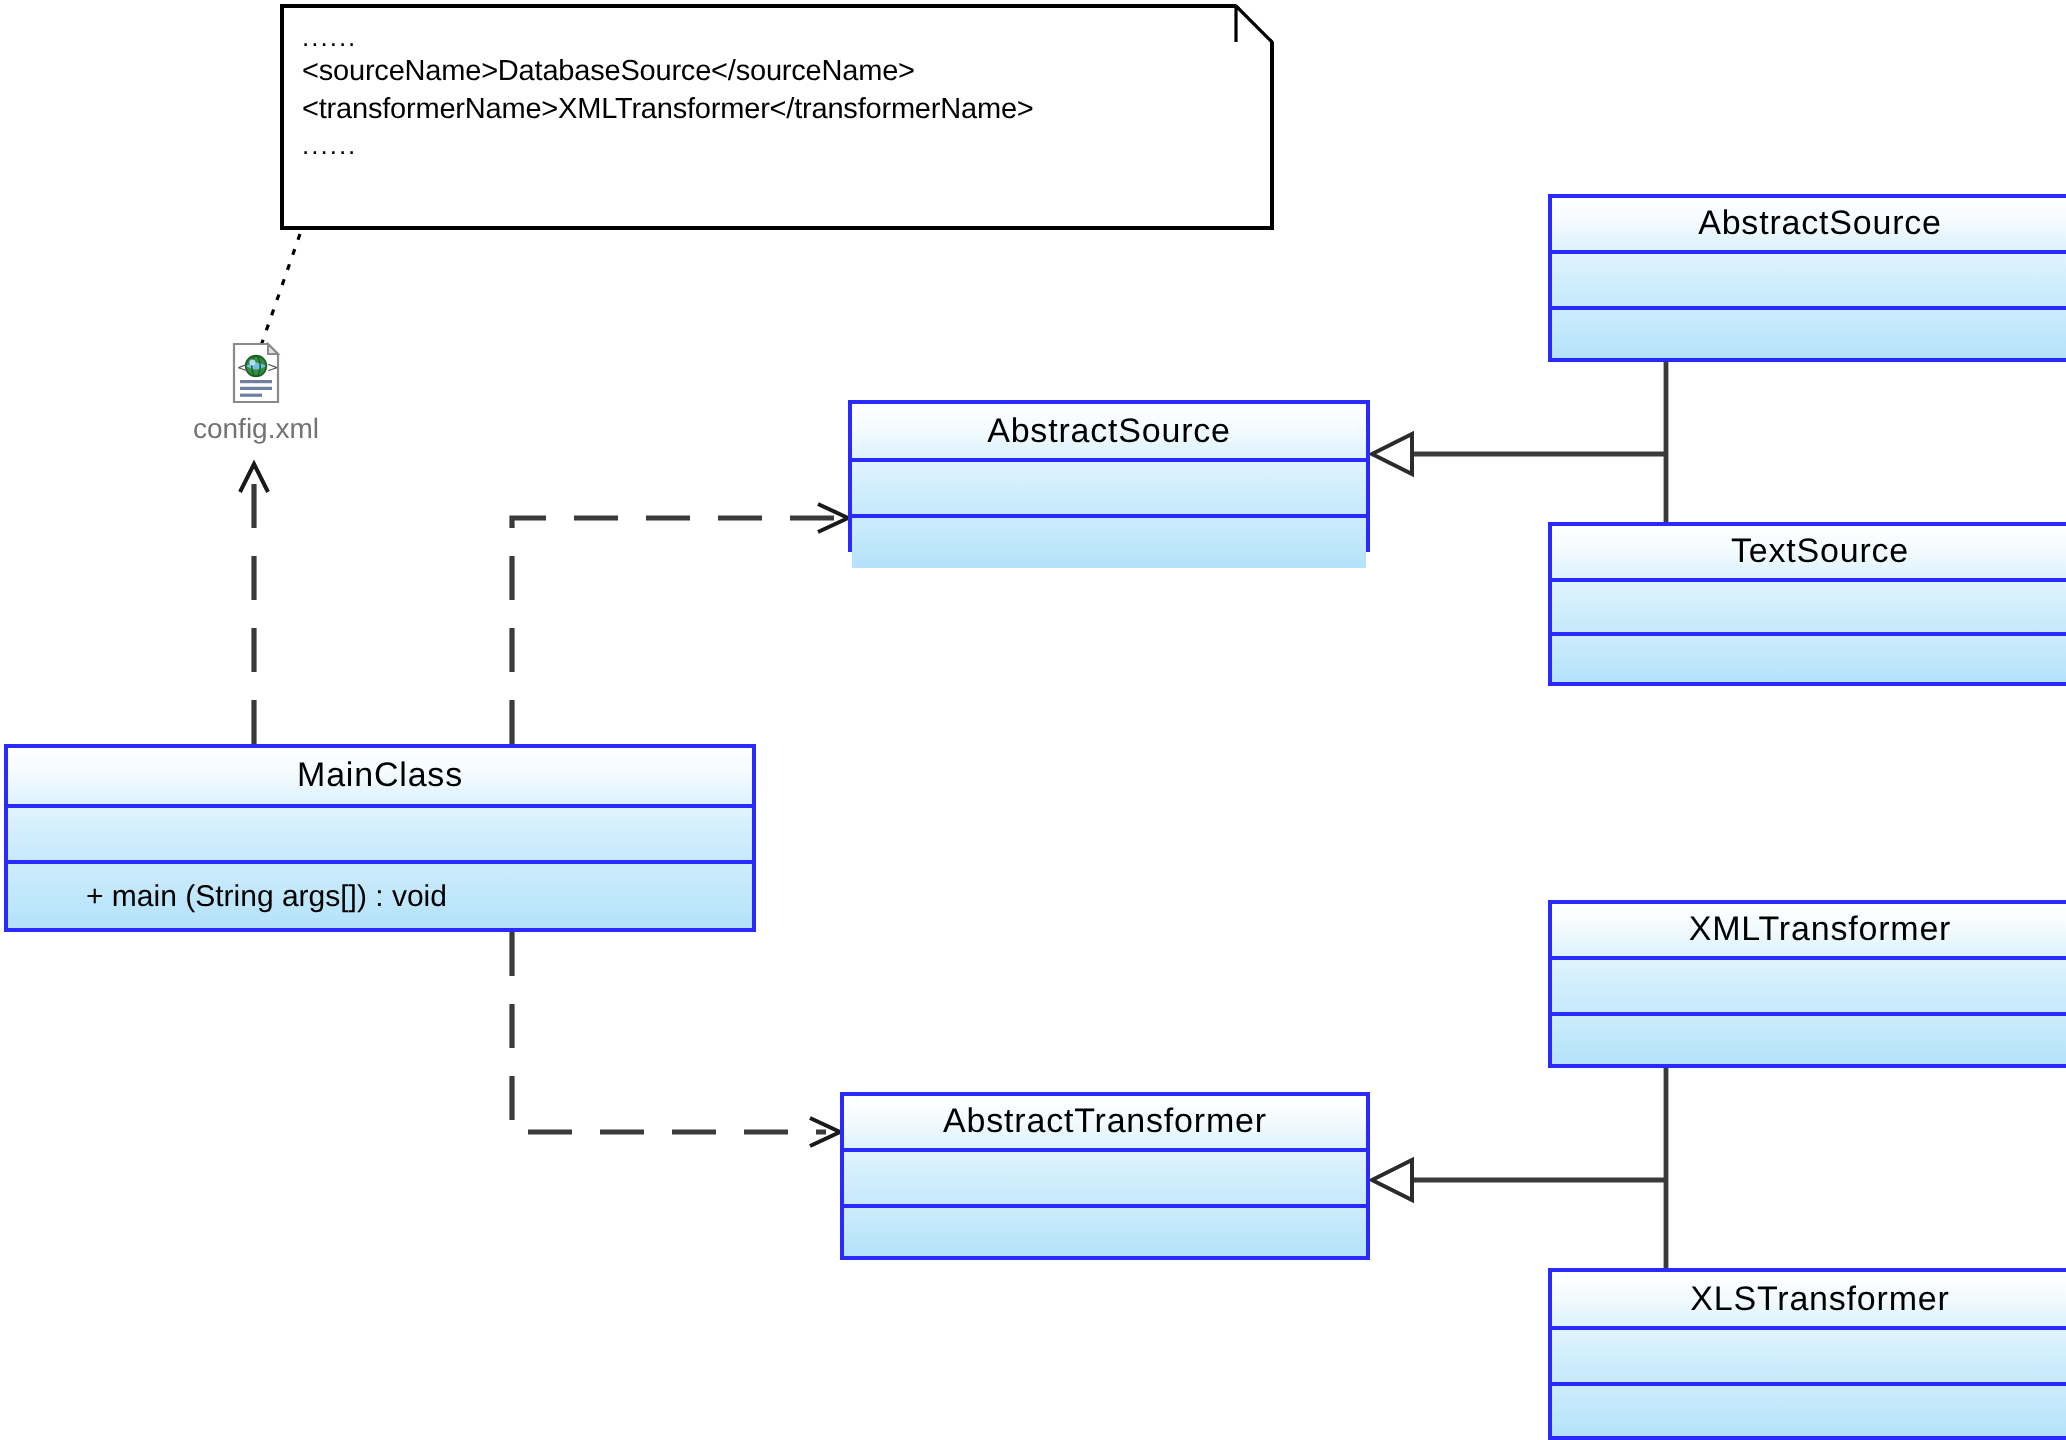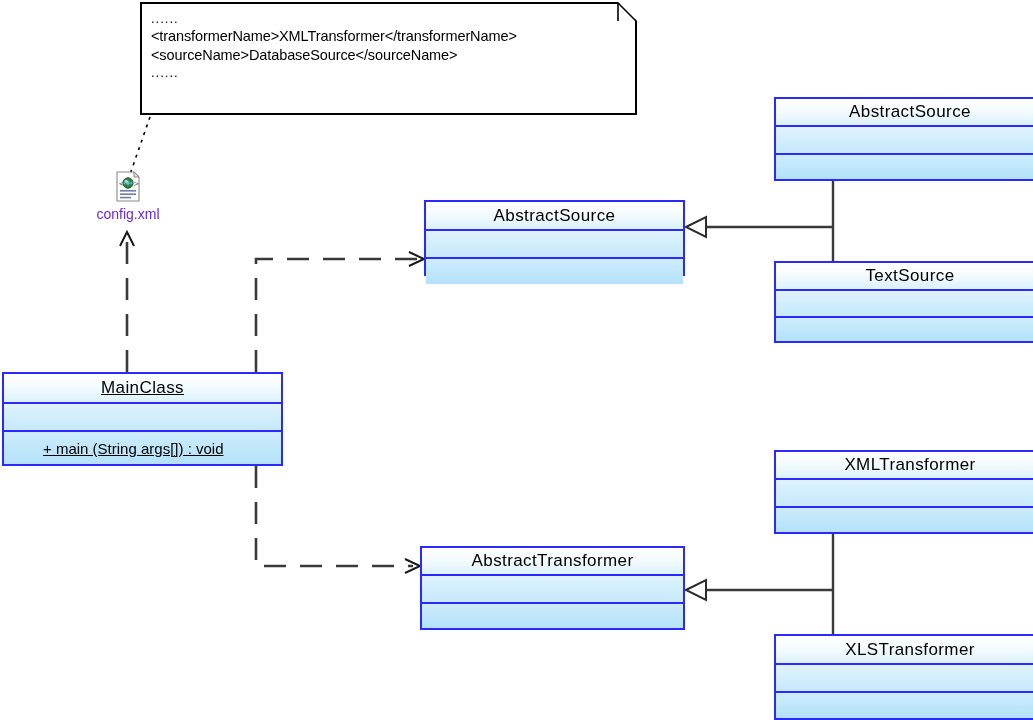--- a/index.html
+++ b/index.html
@@ -119,21 +119,21 @@
     z-index: 6;
     text-align: center;
   }
   .artifact .ic {
     width: 30px; height: 34px;
     margin: 0 auto;
     display: block;
   }
   .artifact .alabel {
     font-size: 14px;
-    color: #6d28d9;
+    color: #737373;
     margin-top: 2px;
     white-space: nowrap;
   }
 </style>
 </head>
 <body>
 
 <div id="canvas">
 
   <svg id="wires" viewBox="0 0 1033 720" xmlns="http://www.w3.org/2000/svg">
@@ -172,22 +172,22 @@
 
   <div class="uml-note">
     <div class="note-body"></div>
     <svg class="note-fold" viewBox="0 0 20 20" xmlns="http://www.w3.org/2000/svg">
       <polygon points="1,1 19,19 1,19" fill="#ffffff" stroke="none"></polygon>
       <line x1="1" y1="1" x2="19" y2="19" stroke="#000000" stroke-width="1.6"></line>
       <line x1="1" y1="1" x2="1" y2="19" stroke="#000000" stroke-width="1.6"></line>
     </svg>
     <div class="note-lines">
       <div class="nline dots">......</div>
+      <div class="nline">&lt;sourceName&gt;DatabaseSource&lt;/sourceName&gt;</div>
       <div class="nline">&lt;transformerName&gt;XMLTransformer&lt;/transformerName&gt;</div>
-      <div class="nline">&lt;sourceName&gt;DatabaseSource&lt;/sourceName&gt;</div>
       <div class="nline dots">......</div>
     </div>
   </div>
 
   <div class="artifact">
     <svg class="ic" viewBox="0 0 30 34" xmlns="http://www.w3.org/2000/svg">
 
       <polygon points="4,2 21,2 26,7 26,31 4,31" fill="#ffffff" stroke="#8a8a8a" stroke-width="1.1"></polygon>
       <polygon points="21,2 26,7 21,7" fill="#e2e2e2" stroke="#8a8a8a" stroke-width="1"></polygon>
 
@@ -236,21 +236,21 @@
       <span class="cls-name">TextSource</span>
     </div>
     <div class="comp attrs" style="height: 27px;">
       <span class="op-text"></span>
     </div>
     <div class="comp ops" style="height: 23px;">
       <span class="op-text"></span>
     </div>
   </div>
 
-  <div class="uml-class" style="left: 2px; top: 372px; width: 281px; height: 94px; text-decoration: underline;">
+  <div class="uml-class" style="left: 2px; top: 372px; width: 376px; height: 94px;">
     <div class="comp title" style="height: 30px;">
       <span class="cls-name">MainClass</span>
     </div>
     <div class="comp attrs" style="height: 28px;">
       <span class="op-text"></span>
     </div>
     <div class="comp ops" style="height: 32px;">
       <span class="op-text">+ main (String args[])  : void</span>
     </div>
   </div>

